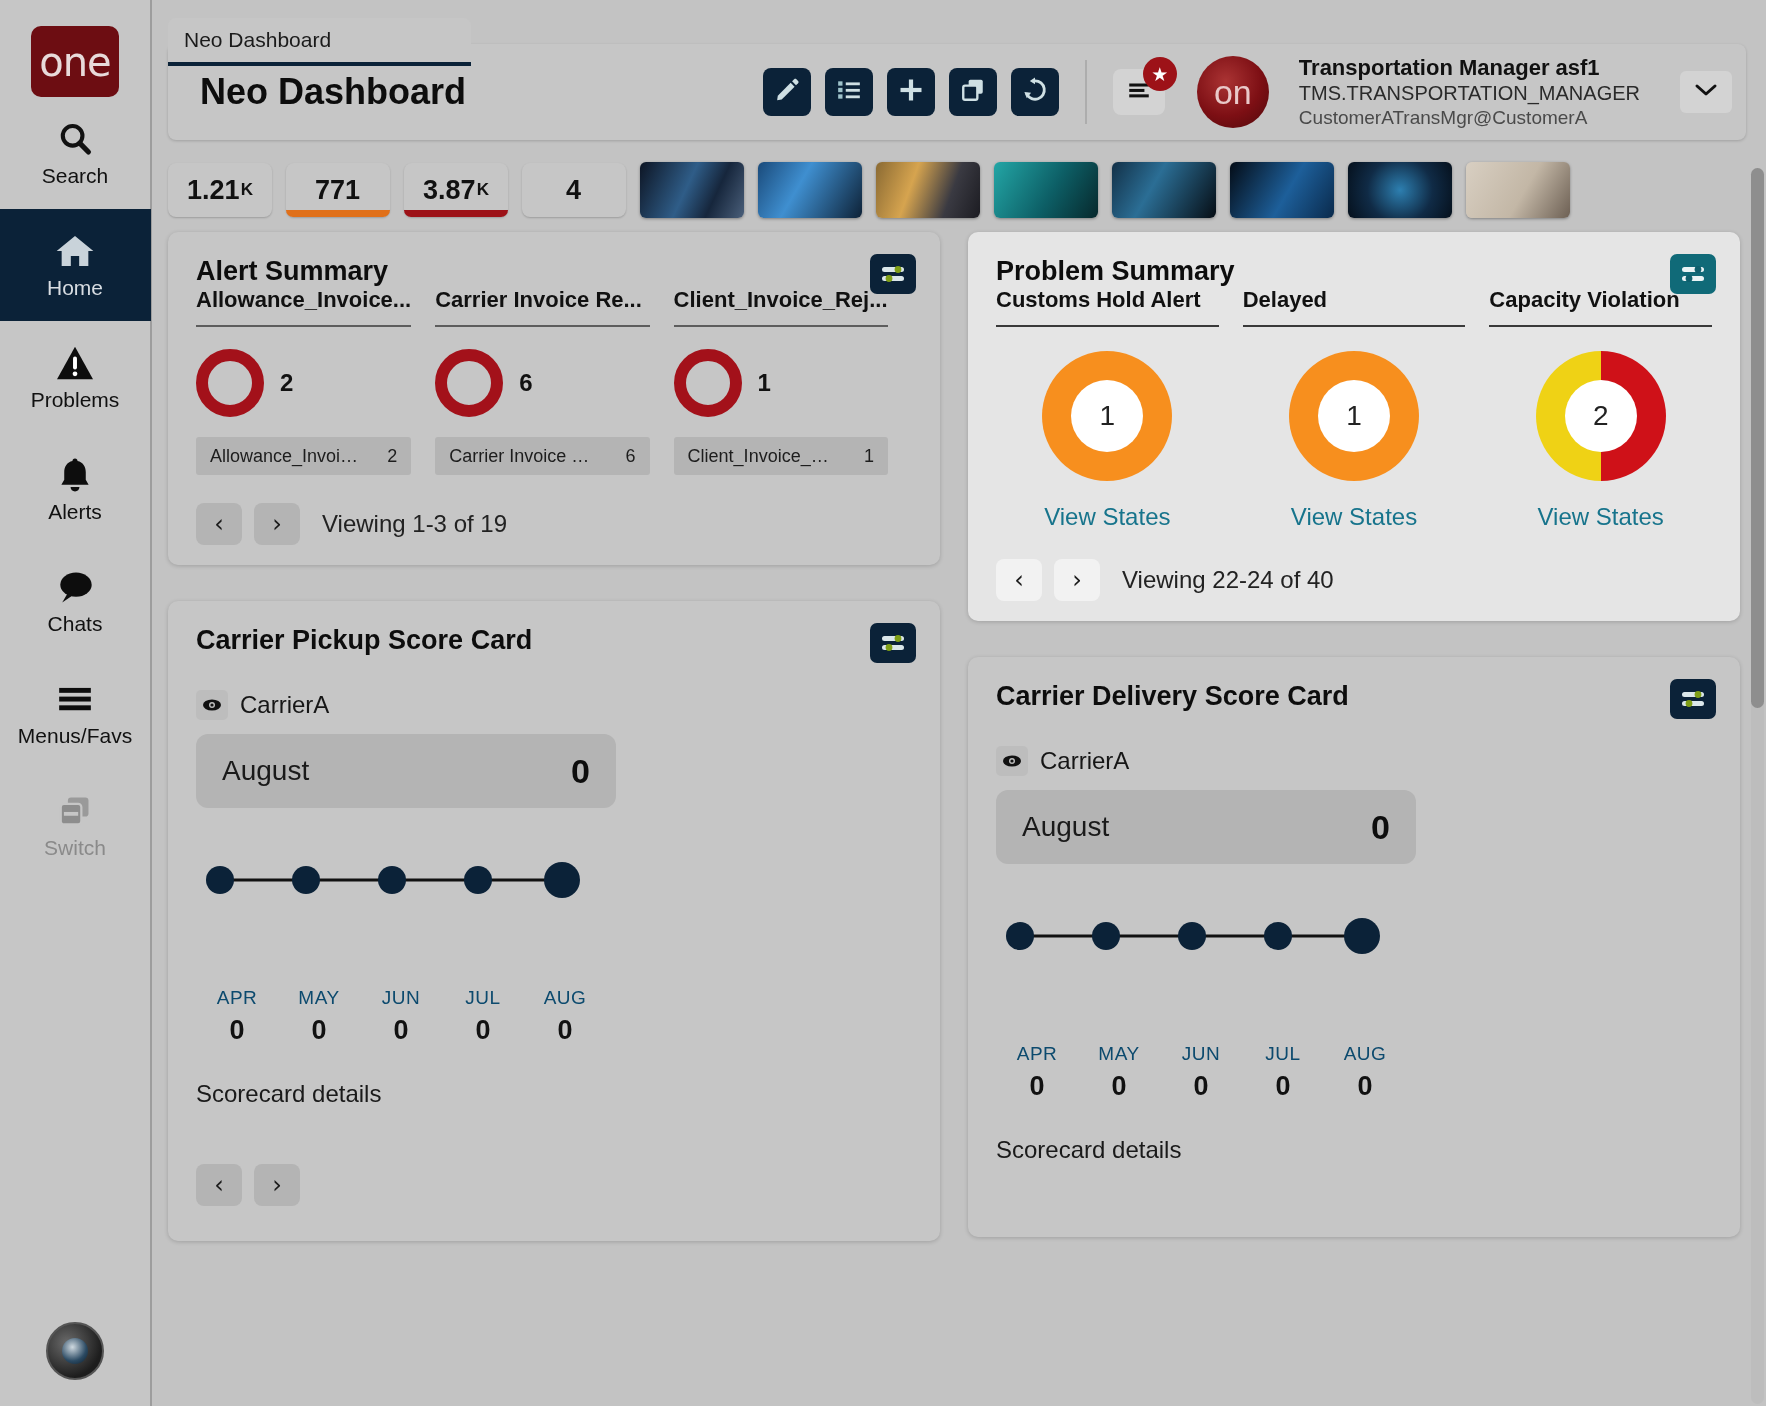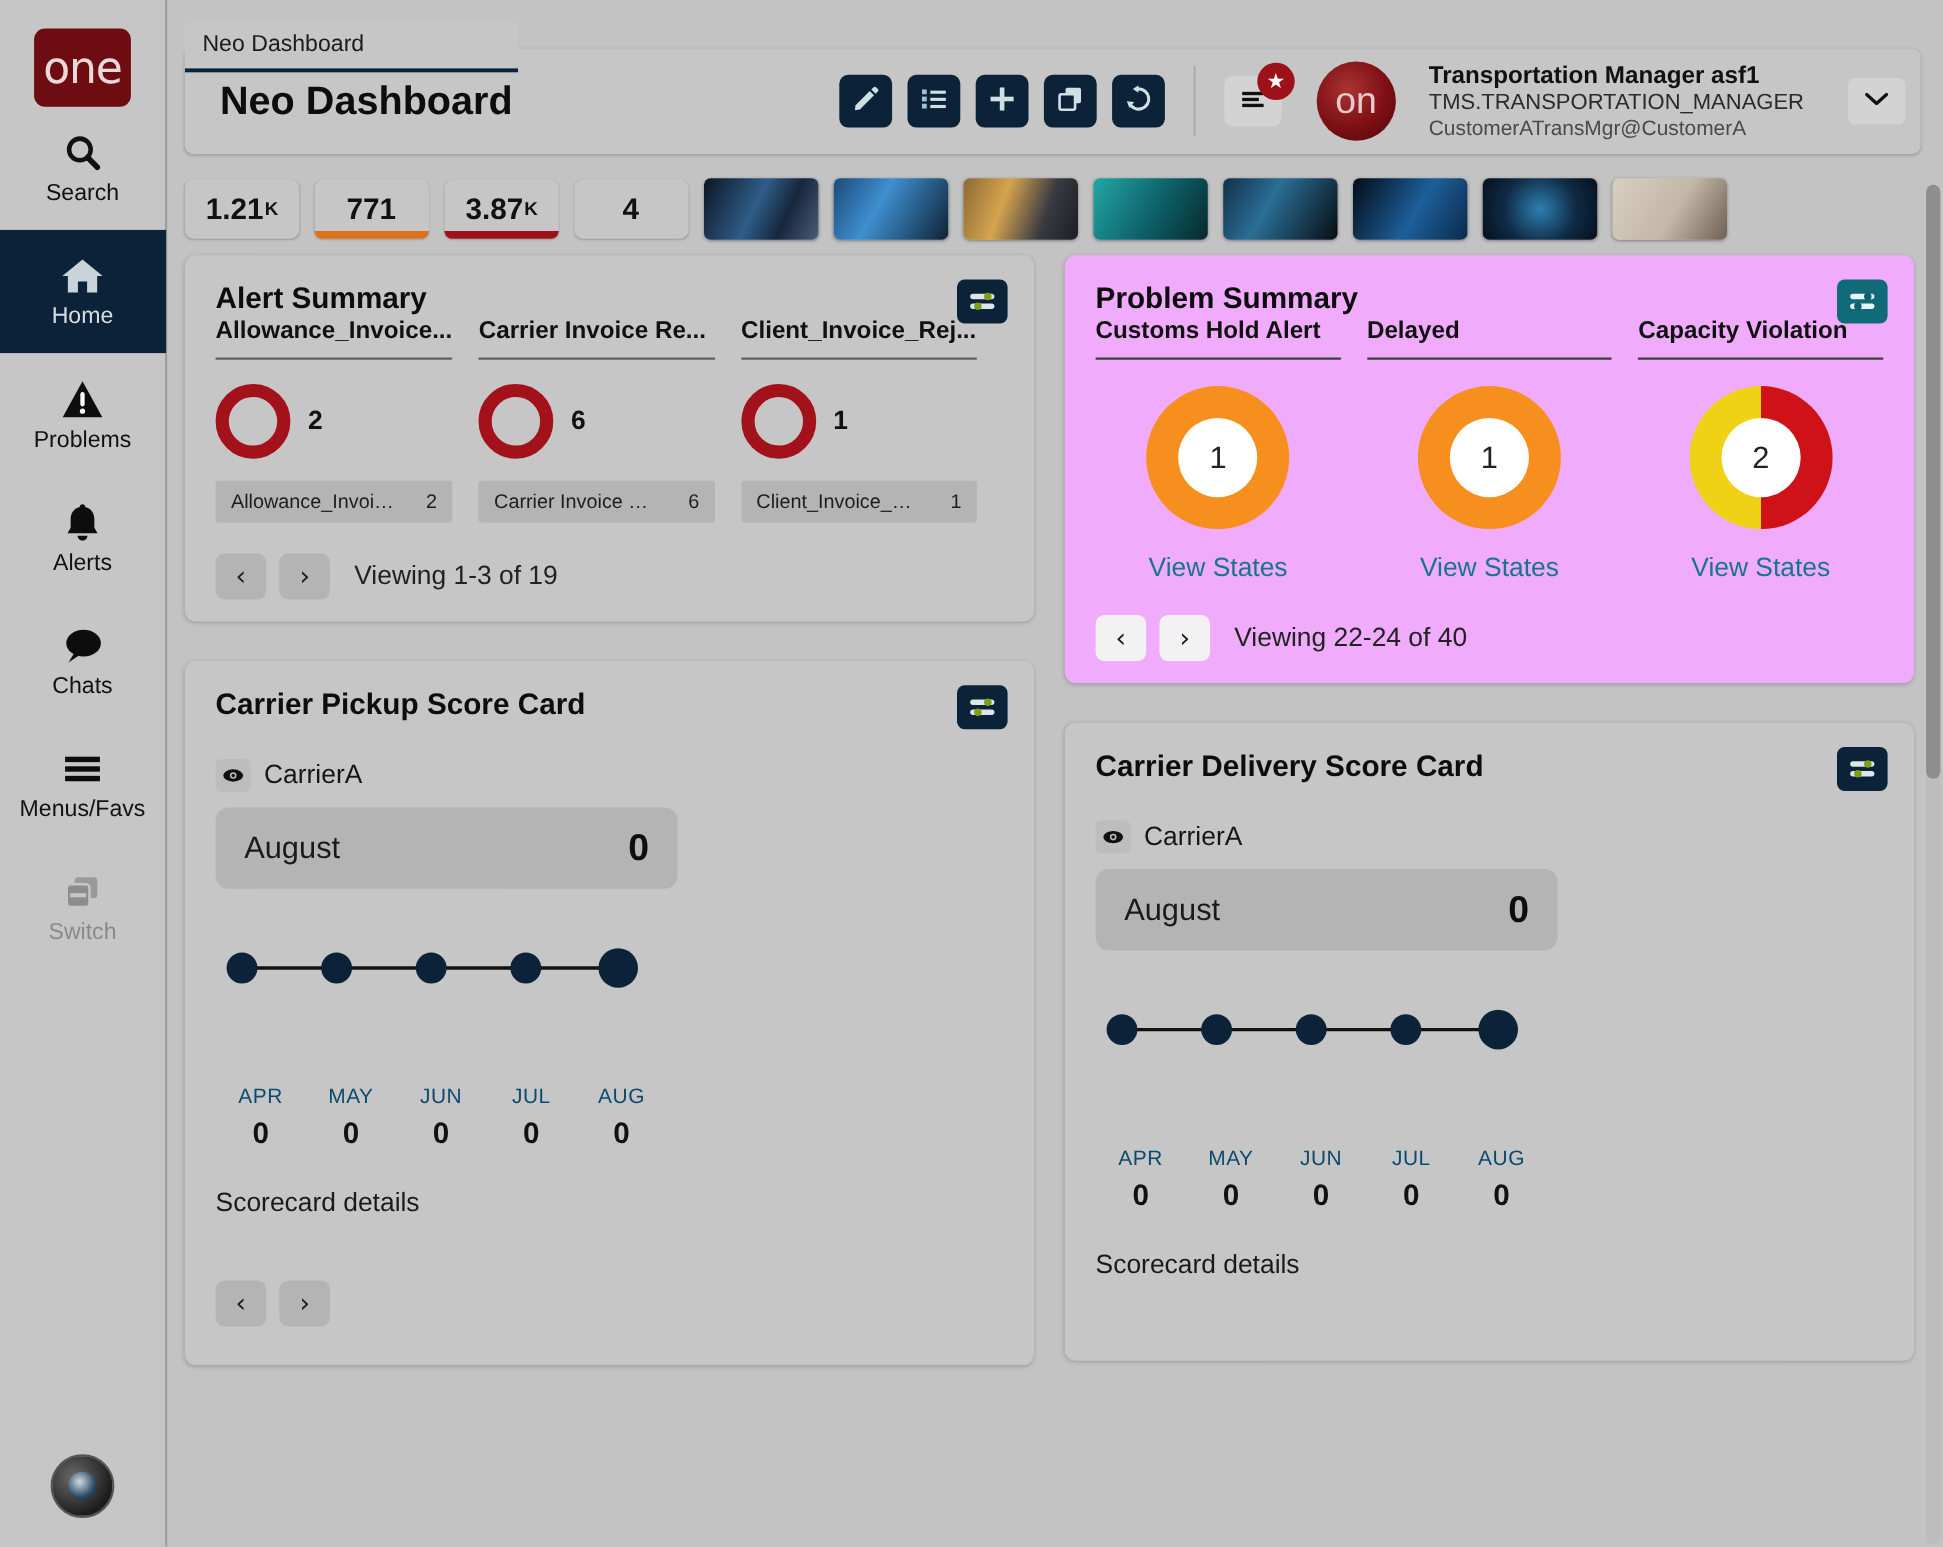--- a/index.html
+++ b/index.html
@@ -111,21 +111,21 @@
     background-size: cover;
   }
 
   
   .cols { display:flex; gap:28px; margin:14px 0 0 16px; padding-right:26px; }
   .col { flex:1; display:flex; flex-direction:column; gap:36px; }
   .panel {
     background:#c6c6c6; border-radius:10px; padding:24px 28px 20px 28px;
     box-shadow: 0 1px 4px rgba(0,0,0,.18); position:relative;
   }
-  .panel.white { background:#f0abfc; }
+  .panel.white { background:#e5e5e5; }
   .panel-title { font-size:27px; font-weight:bold; color:#0d0d0d; }
   .panel-cfg {
     position:absolute; top:22px; right:24px;
     width:46px;height:40px;border-radius:7px;background:#0b2238;
     display:flex;align-items:center;justify-content:center; cursor:pointer;
   }
   .panel-cfg.teal { background:#106a78; }
 
   .metrics { display:flex; }
   .metric { flex:1; padding-right:24px; }

